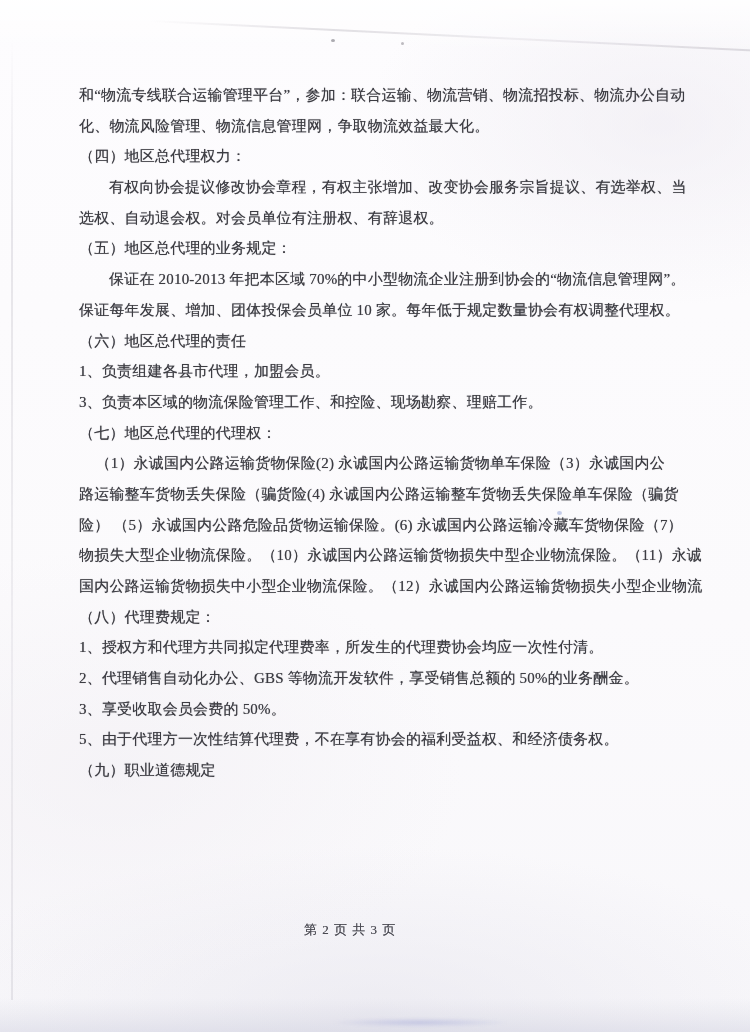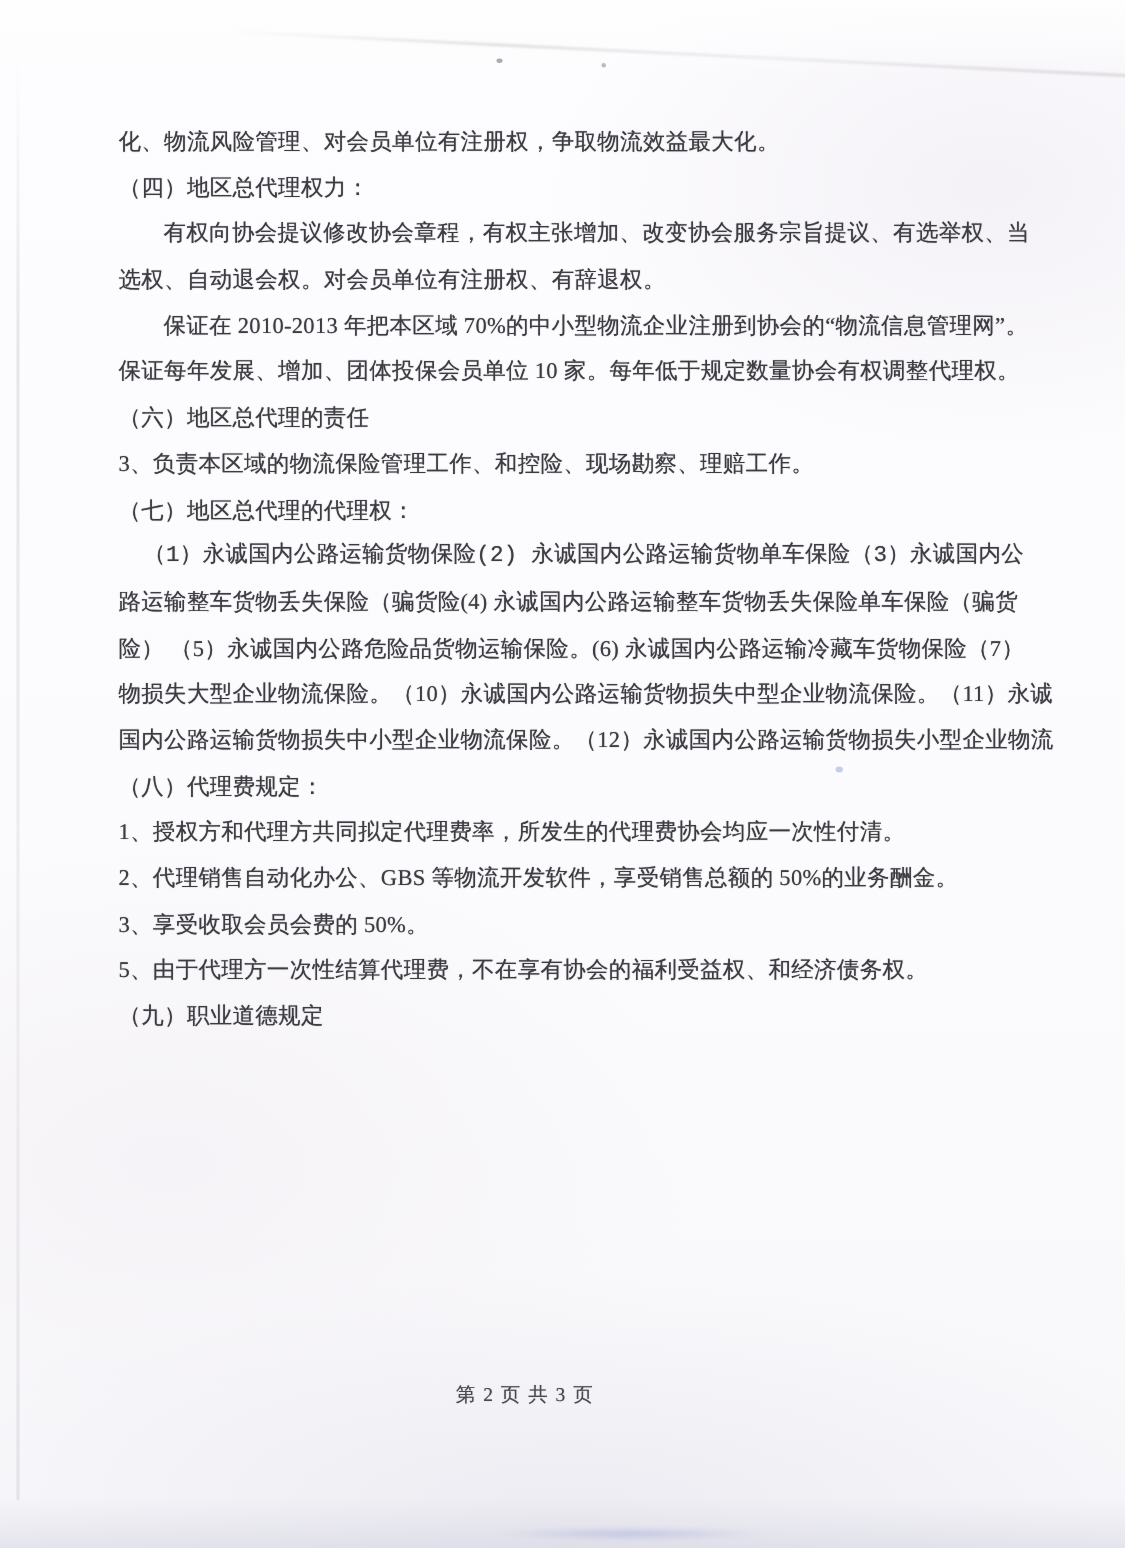--- a/index.html
+++ b/index.html
@@ -35,21 +35,21 @@
     margin: 0;
     height: 30.7px;
     line-height: 30.7px;
     font-size: 15px;
     white-space: nowrap;
     color: #3c3c42;
     letter-spacing: 0.2px;
     text-shadow: 0 0 0.7px rgba(70,70,78,0.75);
   }
   p.indent { text-indent: 2em; }
-  p.indent-sm { text-indent: 1.1em; font-family: Liberation Mono, monospace; }
+  p.indent-sm { text-indent: 1.1em; }
   .footer {
     position: absolute;
     top: 920px;
     left: 0;
     width: 700px;
     text-align: center;
     font-size: 13px;
     line-height: 20px;
     color: #4a4a52;
     letter-spacing: 1px;
@@ -87,27 +87,30 @@
 
 <div class="page">
   <div class="top-light"></div>
   <div class="fold-line"></div>
   <div class="edge-line"></div>
   <div class="speck s1"></div>
   <div class="speck s2"></div>
   <div class="speck s3"></div>
 
   <div class="content">
-    <p>化、物流风险管理、对会员单位有注册权，争取物流效益最大化。</p>
+    <p>和“物流专线联合运输管理平台”，参加：联合运输、物流营销、物流招投标、物流办公自动</p>
+    <p>化、物流风险管理、物流信息管理网，争取物流效益最大化。</p>
     <p>（四）地区总代理权力：</p>
     <p class="indent">有权向协会提议修改协会章程，有权主张增加、改变协会服务宗旨提议、有选举权、当</p>
     <p>选权、自动退会权。对会员单位有注册权、有辞退权。</p>
+    <p>（五）地区总代理的业务规定：</p>
     <p class="indent">保证在 2010-2013 年把本区域 70%的中小型物流企业注册到协会的“物流信息管理网”。</p>
     <p>保证每年发展、增加、团体投保会员单位 10 家。每年低于规定数量协会有权调整代理权。</p>
     <p>（六）地区总代理的责任</p>
+    <p>1、负责组建各县市代理，加盟会员。</p>
     <p>3、负责本区域的物流保险管理工作、和控险、现场勘察、理赔工作。</p>
     <p>（七）地区总代理的代理权：</p>
     <p class="indent-sm">（1）永诚国内公路运输货物保险(2) 永诚国内公路运输货物单车保险（3）永诚国内公</p>
     <p>路运输整车货物丢失保险（骗货险(4) 永诚国内公路运输整车货物丢失保险单车保险（骗货</p>
     <p>险） （5）永诚国内公路危险品货物运输保险。(6) 永诚国内公路运输冷藏车货物保险（7）</p>
     <p>物损失大型企业物流保险。（10）永诚国内公路运输货物损失中型企业物流保险。（11）永诚</p>
     <p>国内公路运输货物损失中小型企业物流保险。（12）永诚国内公路运输货物损失小型企业物流</p>
     <p>（八）代理费规定：</p>
     <p>1、授权方和代理方共同拟定代理费率，所发生的代理费协会均应一次性付清。</p>
     <p>2、代理销售自动化办公、GBS 等物流开发软件，享受销售总额的 50%的业务酬金。</p>

